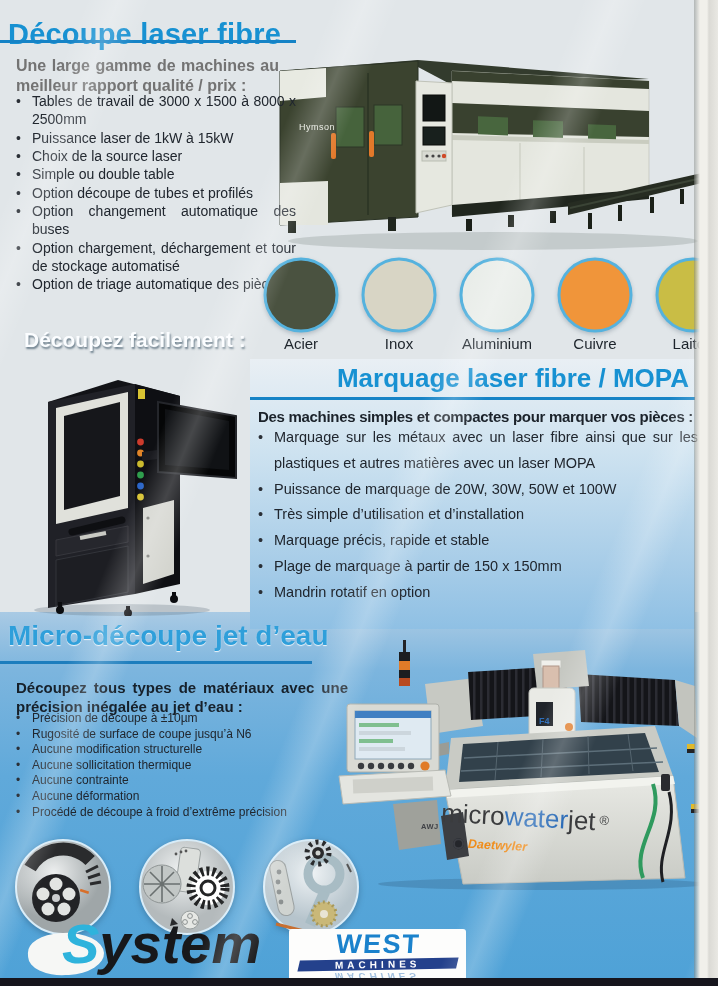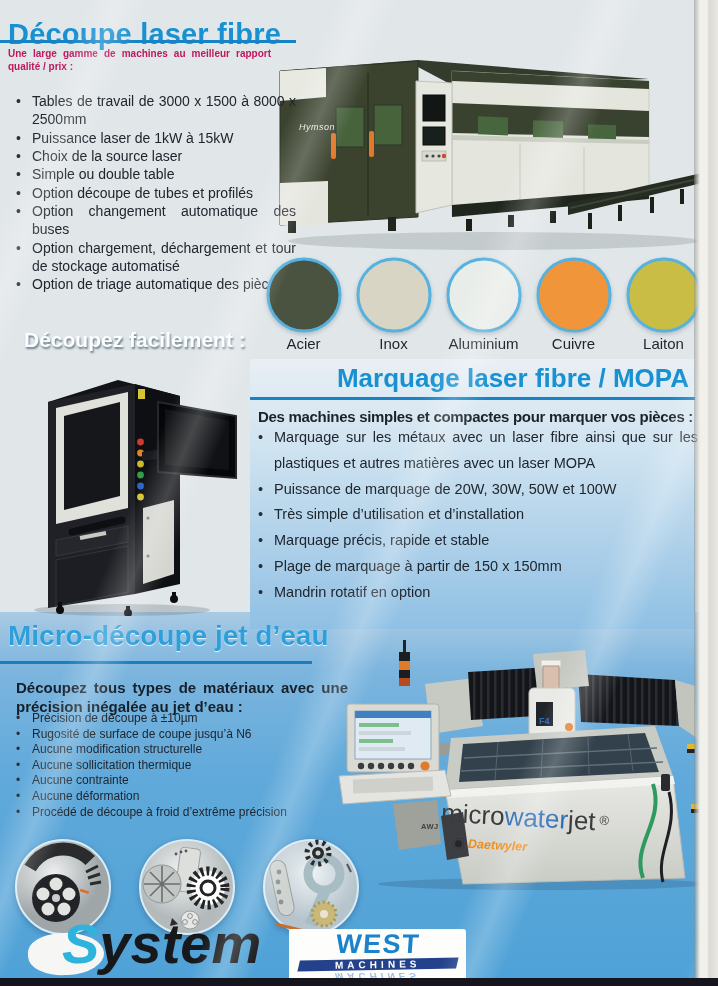--- a/index.html
+++ b/index.html
@@ -11,31 +11,31 @@
     background:linear-gradient(180deg,#a9cae4 0%,#7cb5de 16%,#60a9da 45%,#4fa2d7 100%);}
   .streaks{position:absolute;inset:0;z-index:6;pointer-events:none;opacity:.35;
     background:repeating-linear-gradient(112deg,rgba(255,255,255,0) 0px,rgba(255,255,255,0) 80px,rgba(255,255,255,.65) 110px,rgba(255,255,255,0) 140px,rgba(255,255,255,0) 230px);}
   .edge{position:absolute;right:0;top:0;width:24px;height:986px;z-index:8;
     background:linear-gradient(90deg,rgba(120,125,120,.45) 0px,#f1f0eb 6px,#f1f0eb 13px,#dbdad5 15px,#e9e8e3 100%);}
   .bottom-bar{position:absolute;left:0;bottom:0;width:718px;height:8px;background:#16151d;z-index:9;}
 
   
   .h1{position:absolute;left:8px;top:18px;margin:0;font-size:29px;font-weight:bold;color:#1791d2;letter-spacing:.2px;z-index:4;}
   .rule1{position:absolute;left:0;top:40px;width:296px;height:3px;background:#1583c6;z-index:4;}
-  .intro1{position:absolute;left:8px;top:48px;width:263px;margin:0;font-size:10px;font-weight:bold;color:#be185d;line-height:1.27;text-align:justify;z-index:4;}
+  .intro1{position:absolute;left:8px;top:48px;width:263px;margin:8px;font-size:16px;font-weight:bold;color:#737373;line-height:1.27;text-align:justify;z-index:4;}
   ul.blist{list-style:none;margin:0;padding:0 0 0 24px;z-index:4;}
   ul.blist li{position:relative;text-align:justify;color:#20262e;}
   ul.blist li::before{content:"\2022";position:absolute;left:-16px;top:0;color:#2a2f36;}
   .bullets1{position:absolute;left:8px;top:92px;width:264px;font-size:14px;line-height:1.31;}
 
   .laser-machine{position:absolute;left:268px;top:55px;width:446px;height:202px;z-index:3;}
   .brand-overlay{position:absolute;margin:0;z-index:4;}
-  .hymson{left:31px;top:67px;font-size:9px;font-style:italic;color:#e9ebe3;letter-spacing:.5px;}
-
-  .materials{position:absolute;left:262px;top:256px;width:452px;display:flex;gap:7px;z-index:4;}
+  .hymson{left:31px;top:67px;font-size:9px;color:#e9ebe3;letter-spacing:.5px;}
+
+  .materials{position:absolute;left:262px;top:256px;width:452px;display:flex;gap:20px;z-index:4;}
   .mat{width:83px;text-align:center;}
   .mat svg{display:block;margin:0 auto;filter:drop-shadow(0 2px 2px rgba(90,110,125,.35));}
   .mat-label{margin-top:1px;font-size:15px;color:#1d242b;}
 
   .cut-label{position:absolute;left:24px;top:328px;font-size:21px;font-weight:bold;color:#fbfdff;
     text-shadow:1px 2px 2px rgba(95,115,130,.9);z-index:4;}
 
   
   .marking-machine{position:absolute;left:22px;top:356px;width:225px;height:260px;z-index:3;}
   .panel2{position:absolute;left:250px;top:359px;width:445px;height:270px;z-index:2;

